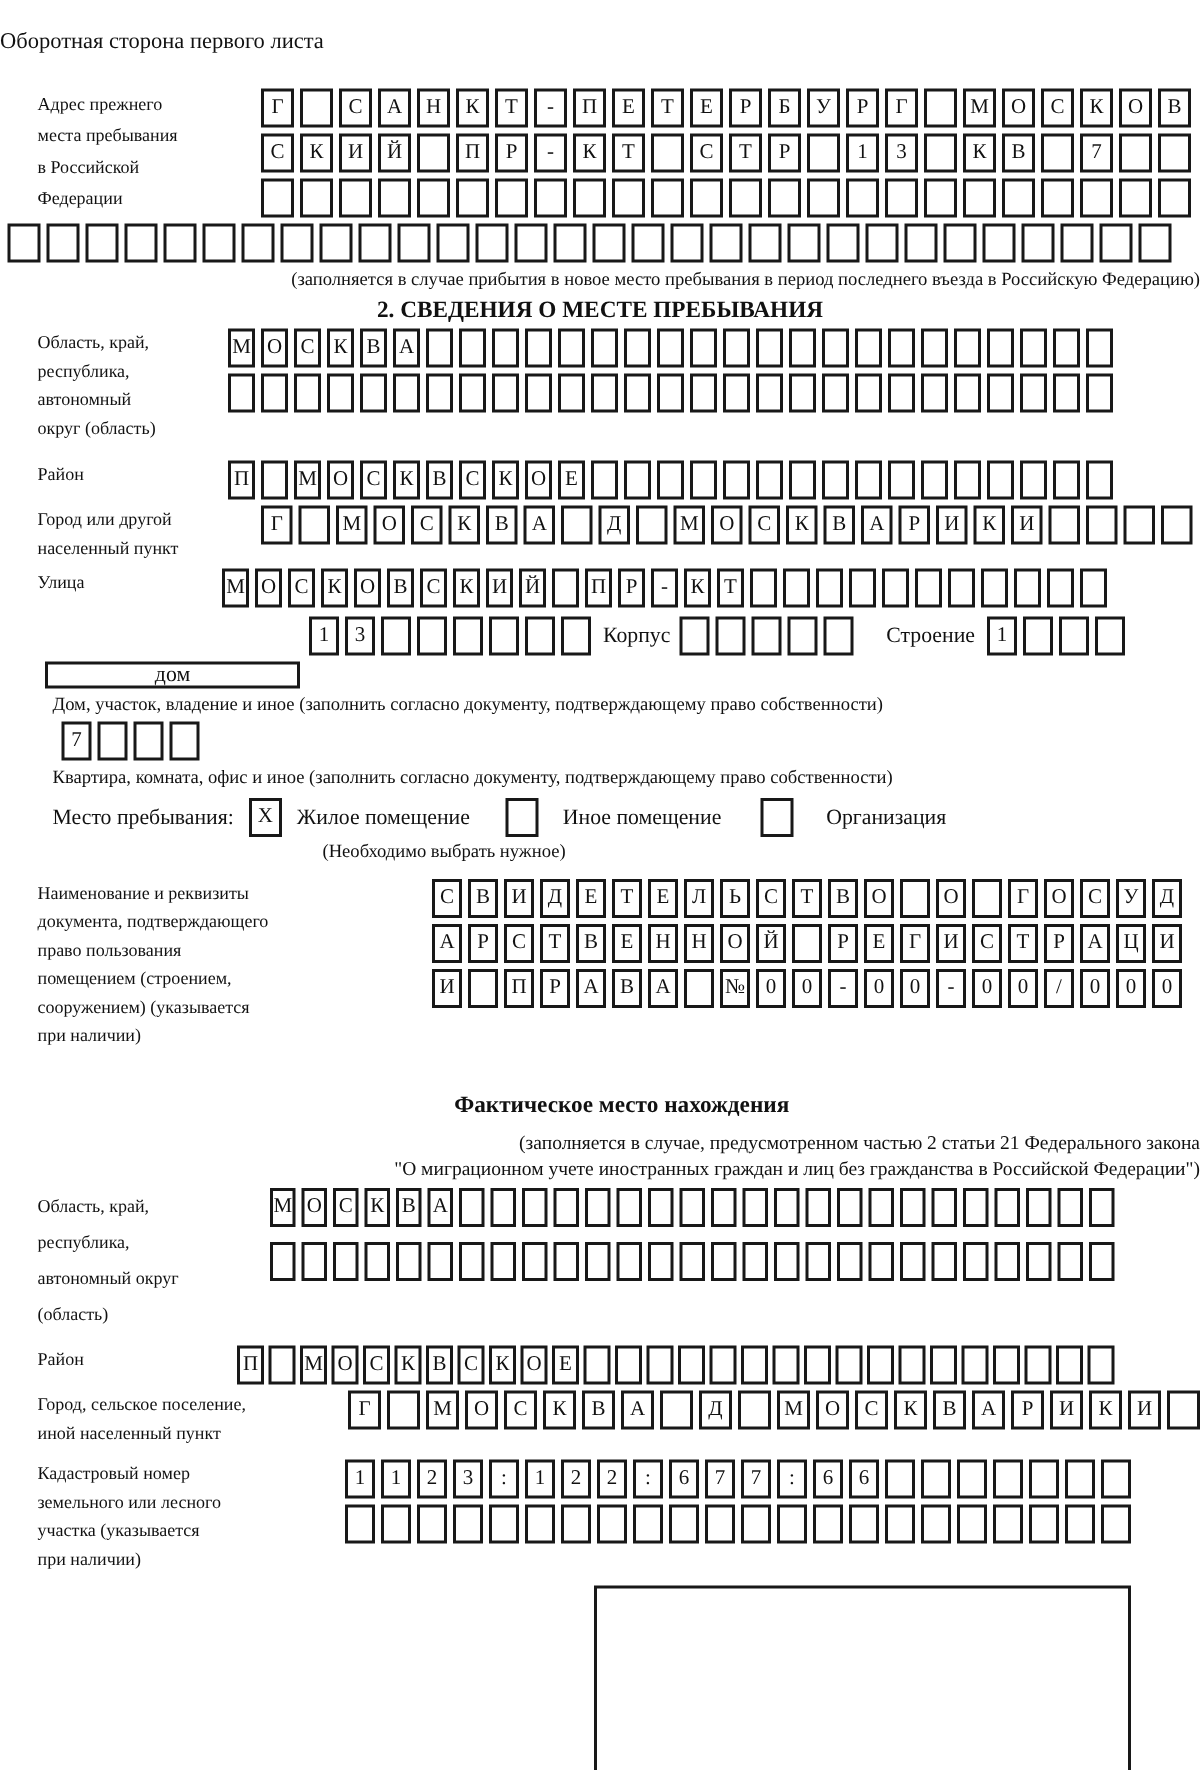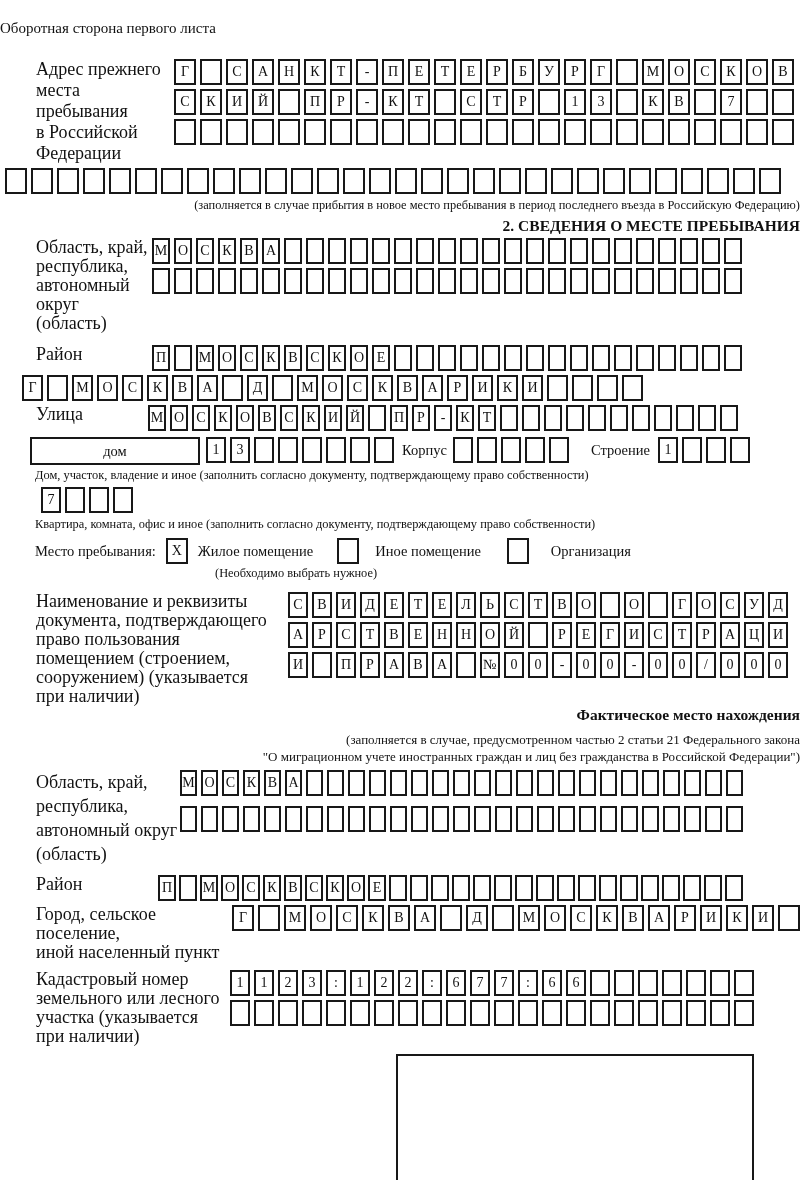--- a/index.html
+++ b/index.html
@@ -5,35 +5,35 @@
   * { margin:0; padding:0; box-sizing:border-box; }
   html,body { background:#ffffff; }
   body {
     width:800px; height:1180px; overflow:hidden;
     font-family:"Liberation Serif","DejaVu Serif",serif;
     color:#111;
   }
   .header-note { margin:20px 58px 0 0; text-align:left; font-size:15px; }
 
   .field { display:flex; align-items:flex-start; }
-  .label { font-size:18px; line-height:19px; white-space:pre-line; padding-left:36px; }
+  .label { font-size:12px; line-height:19px; white-space:pre-line; padding-left:25px; }
   .cells-col { display:flex; flex-direction:column; gap:4px; }
   .cells { display:flex; gap:var(--g,4px); }
   .cell {
     width:var(--cw,20px); height:26px; flex:0 0 auto;
     border:2px solid #181818; background:#fff;
     display:flex; align-items:center; justify-content:center;
     font-size:14px; line-height:1;
   }
   .caption { font-size:12.4px; line-height:15px; }
   .caption.center { text-align:right; }
-  .sec-title { text-align:right; font-weight:bold; font-size:15.5px; }
+  .sec-title { text-align:center; font-weight:bold; font-size:15.5px; }
   .widebox {
-    border:2px solid #181818; height:28px; display:flex;
-    align-items:center; justify-content:center; font-size:14.5px; flex:0 0 auto;
+    border:2px solid #181818; height:18px; display:flex;
+    align-items:center; justify-content:center; font-size:14.5px; flex:0 0 auto;margin-top:30px;
   }
   .inline-lbl { font-size:14.5px; line-height:26px; white-space:nowrap; }
   .stamp-box { border:2px solid #181818; width:358px; height:172px; margin-left:396px; }
 </style>
 </head>
 <body>
 
 <div class="header-note">Оборотная сторона первого листа</div>
 
 <div class="field" style="margin-top:22px;">
@@ -252,20 +252,22 @@
       <div class="cell"></div>
       <div class="cell"></div>
       <div class="cell"></div>
       <div class="cell"></div>
       <div class="cell"></div>
       <div class="cell"></div>
     </div>
 </div>
 
 <div class="field" style="margin-top:4px;">
+  <div class="label" style="width:152px;">Город или другой
+населенный пункт</div>
   <div class="cells" style="--cw:21px; margin-left:22px;">
       <div class="cell">Г</div>
       <div class="cell"></div>
       <div class="cell">М</div>
       <div class="cell">О</div>
       <div class="cell">С</div>
       <div class="cell">К</div>
       <div class="cell">В</div>
       <div class="cell">А</div>
       <div class="cell"></div>
@@ -445,21 +447,21 @@
         <div class="cell">0</div>
         <div class="cell">0</div>
         <div class="cell">/</div>
         <div class="cell">0</div>
         <div class="cell">0</div>
         <div class="cell">0</div>
       </div>
   </div>
 </div>
 
-<div class="sec-title" style="padding-left:29px;">Фактическое место нахождения</div>
+<div class="sec-title" style="margin-top:28px;padding-left:29px;">Фактическое место нахождения</div>
 <div class="caption center" style="margin-top:8px; font-size:13px;">(заполняется в случае, предусмотренном частью 2 статьи 21 Федерального закона</div>
 <div class="caption center" style="margin-top:2px; font-size:13px;">"О миграционном учете иностранных граждан и лиц без гражданства в Российской Федерации")</div>
 
 <div class="field" style="margin-top:6px;">
   <div class="label" style="width:180px; line-height:24px;">Область, край,
 республика,
 автономный округ
 (область)</div>
   <div class="cells-col" style="gap:10px;">
     <div class="cells" style="--cw:17px;">

